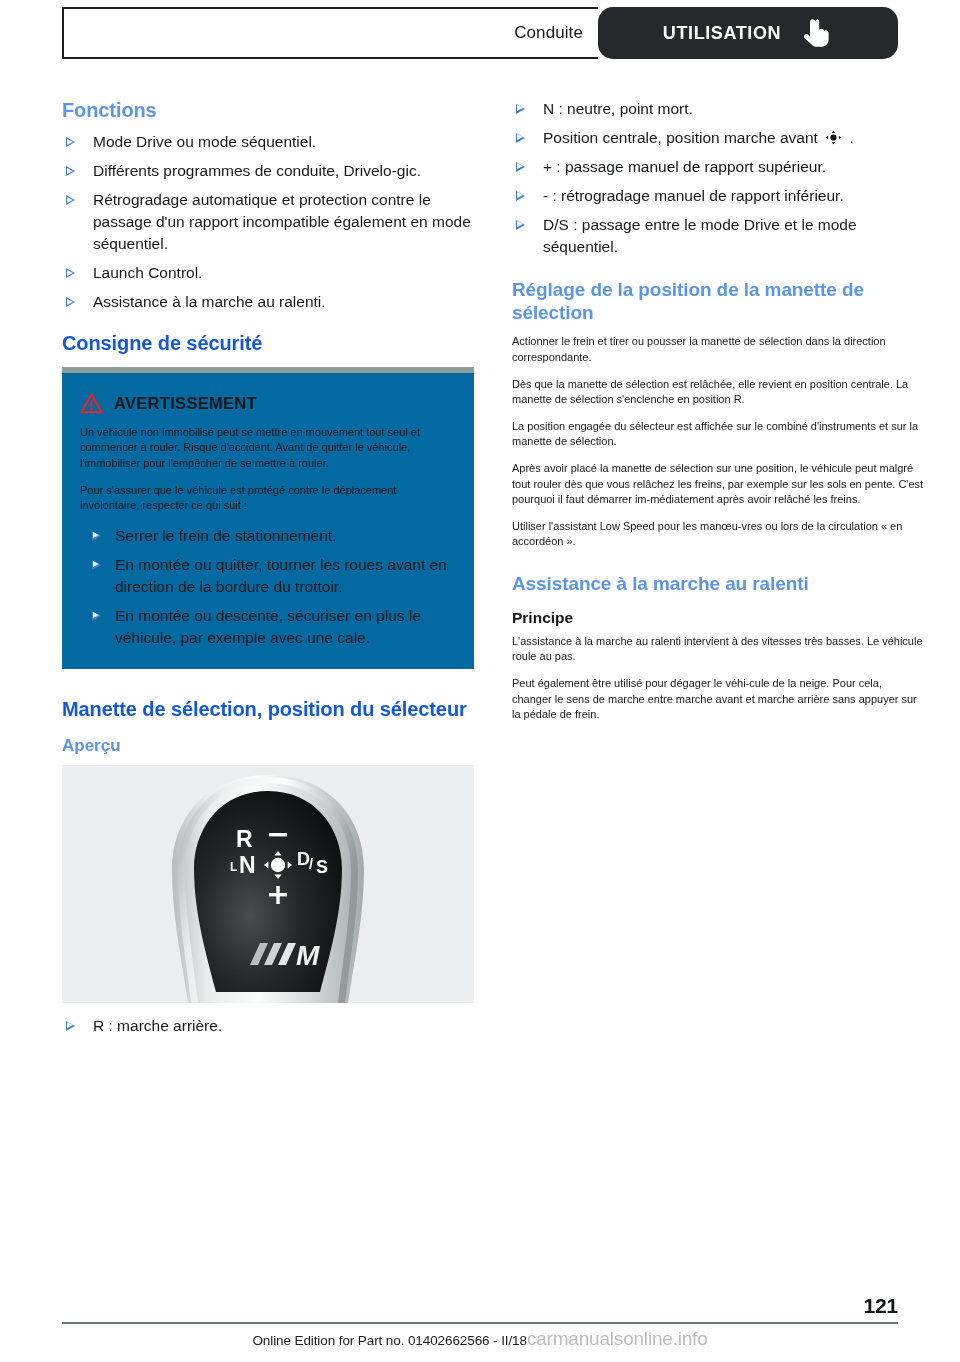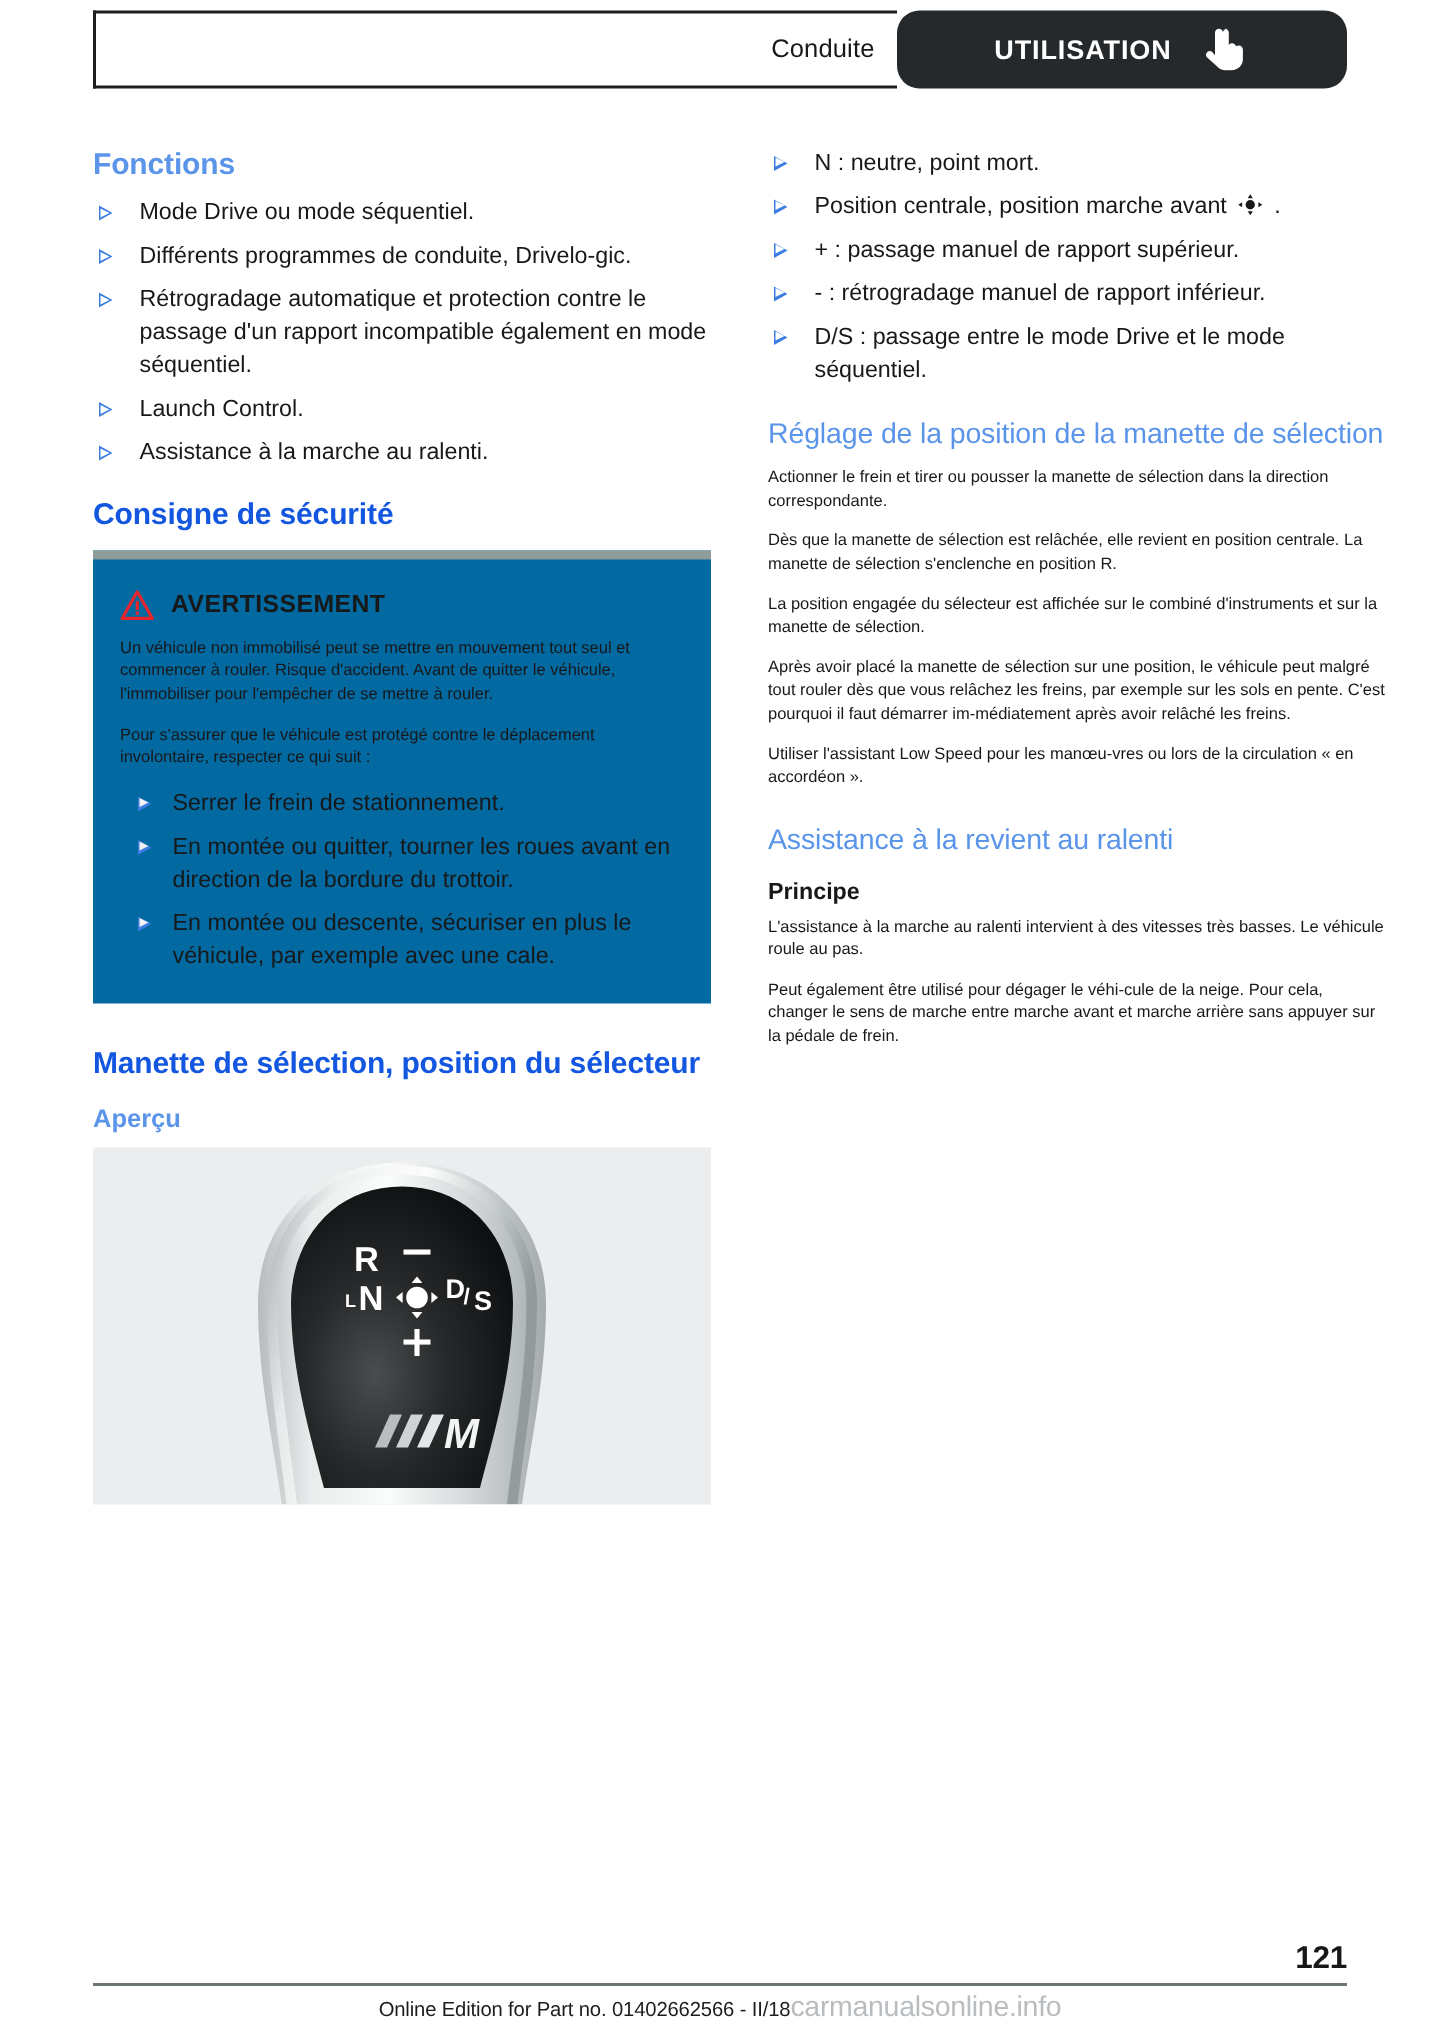--- a/index.html
+++ b/index.html
@@ -84,21 +84,21 @@
   h1.section-title {
     font-size: 20px;
     font-weight: bold;
     color: #1357e0;
     margin: 0 0 9px 0;
     line-height: 1.22;
     letter-spacing: -.1px;
   }
   h2.sub-title {
     font-size: 19px;
-    font-weight: normal;
+    font-weight: bold;
     color: #5b95ea;
     margin: 0 0 7px 0;
     line-height: 1.22;
     letter-spacing: -.1px;
   }
   h3.minor-title {
     font-size: 17px;
     font-weight: bold;
     color: #5b95ea;
     margin: 0 0 7px 0;
@@ -404,20 +404,26 @@
 
         <g transform="translate(186,178)">
           <path d="M2 22 L12 0 L20 0 L10 22 Z" fill="#b8bdbf"></path>
           <path d="M16 22 L26 0 L34 0 L24 22 Z" fill="#cfd3d4"></path>
           <path d="M30 22 L40 0 L48 0 L38 22 Z" fill="#e4e7e8"></path>
           <text x="48" y="22" font-family="Liberation Sans, sans-serif" font-size="28" font-weight="bold" font-style="italic" fill="#f3f5f5">M</text>
         </g>
       </svg>
     </div>
 
+    <ul class="bullets figure-caption-list">
+      <li>
+        <span class="tri"></span>
+        <span>R : marche arrière.</span>
+      </li>
+    </ul>
 
   </div>
 
   <div class="col col-right">
 
     <ul class="bullets">
       <li>
         <span class="tri"></span>
         <span>N : neutre, point mort.</span>
       </li>
@@ -448,21 +454,21 @@
     </ul>
 
     <h2 class="sub-title" style="margin-top:20px;margin-bottom:10px">Réglage de la position de la manette de sélection</h2>
 
     <p class="body-text">Actionner le frein et tirer ou pousser la manette de sélection dans la direction correspondante.</p>
     <p class="body-text">Dès que la manette de sélection est relâchée, elle revient en position centrale. La manette de sélection s'enclenche en position R.</p>
     <p class="body-text">La position engagée du sélecteur est affichée sur le combiné d'instruments et sur la manette de sélection.</p>
     <p class="body-text">Après avoir placé la manette de sélection sur une position, le véhicule peut malgré tout rouler dès que vous relâchez les freins, par exemple sur les sols en pente. C'est pourquoi il faut démarrer im-médiatement après avoir relâché les freins.</p>
     <p class="body-text">Utiliser l'assistant Low Speed pour les manœu-vres ou lors de la circulation « en accordéon ».</p>
 
-    <h2 class="sub-title" style="margin-top:22px;margin-bottom:14px">Assistance à la revient au ralenti</h2>
+    <h2 class="sub-title" style="margin-top:22px;margin-bottom:14px">Assistance à la marche au ralenti</h2>
 
     <h4 class="plain-title">Principe</h4>
 
     <p class="body-text">L'assistance à la marche au ralenti intervient à des vitesses très basses. Le véhicule roule au pas.</p>
     <p class="body-text">Peut également être utilisé pour dégager le véhi-cule de la neige. Pour cela, changer le sens de marche entre marche avant et marche arrière sans appuyer sur la pédale de frein.</p>
 
   </div>
 
   <div class="page-number">121</div>
   <div class="footer-rule"></div>

